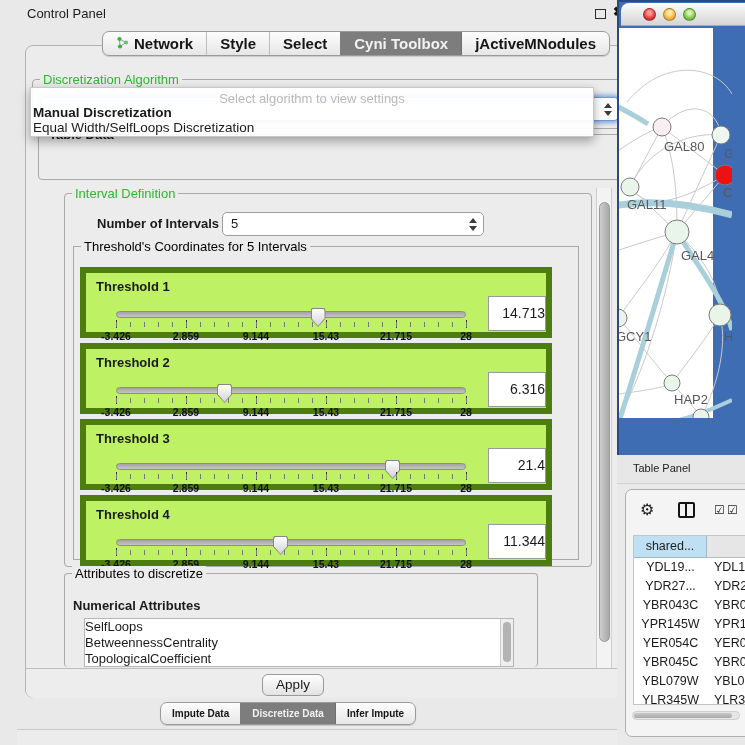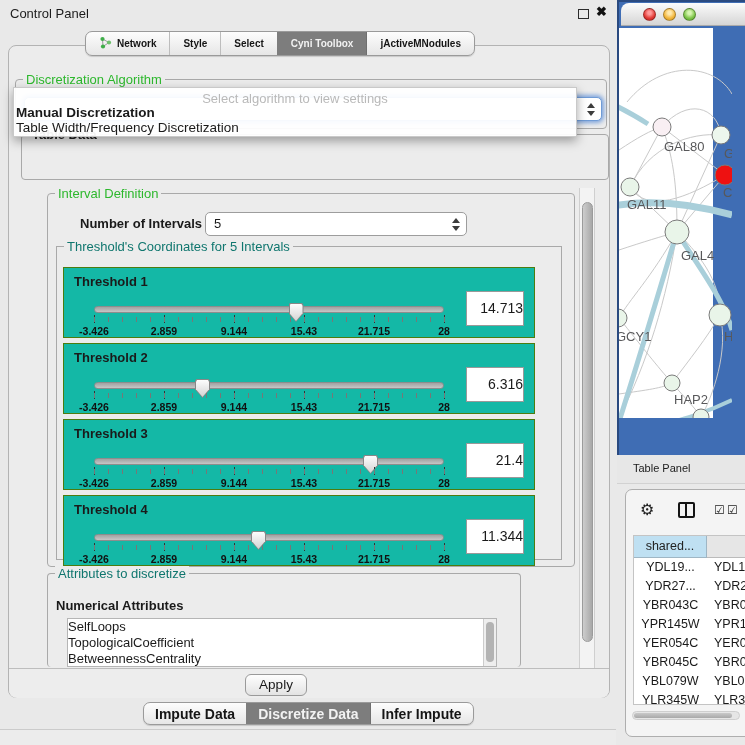--- a/index.html
+++ b/index.html
@@ -1,44 +1,44 @@
 <!DOCTYPE html>
 <html><head>
 <meta charset="utf-8">
 <style>
   * { margin:0; padding:0; box-sizing:border-box; }
   html,body { width:745px; height:745px; overflow:hidden; background:#e9e9e9;
     font-family:"Liberation Sans", sans-serif; color:#1a1a1a; }
 
   
-  #control-panel { position:absolute; left:0; top:0; width:616px; height:734px; background:#e9e9e9; }
+  #control-panel { position:absolute; left:17px; top:0; width:616px; height:734px; background:#e9e9e9; }
   #cp-titlebar { position:absolute; left:0; top:0; width:100%; height:26px; }
   #cp-title { position:absolute; left:10px; top:6px; font-size:13px; color:#1c1c1c; }
   #float-btn { position:absolute; left:578px; top:9px; width:11px; height:10px; border:1.5px solid #2b2b2b; background:transparent; }
   #close-btn { position:absolute; left:596px; top:4px; font-size:13px; font-weight:bold; color:#111; cursor:default; }
 
   .segbar { position:absolute; display:flex; height:25px; border:1px solid #9a9a9a; border-radius:7px;
     background:linear-gradient(#fdfdfd,#e6e6e6); box-shadow:0 1px 1px rgba(0,0,0,.15); overflow:hidden; z-index:6; }
-  .seg { display:flex; align-items:center; gap:5px; padding:0 13px; font-size:10px; font-weight:bold;
+  .seg { display:flex; align-items:center; gap:5px; padding:0 13px; font-size:15px; font-weight:bold;
     color:#151515; border-left:1px solid #bdbdbd; white-space:nowrap; }
   .seg:first-child { border-left:none; }
   .seg.selected { background:#7d7d7d; color:#f2f2f2; border-left-color:#7d7d7d; }
   .seg.selected + .seg { border-left-color:#6f6f6f; }
   #top-tabs { left:85px; top:31px; }
   #bottom-tabs { left:143px; top:702px; height:23px; }
-  #bottom-tabs .seg { padding:0 11px; font-size:14px; }
+  #bottom-tabs .seg { padding:0 11px; font-size:10px; }
 
   #cp-body { position:absolute; left:8px; top:45px; width:602px; height:653px;
     border:1px solid #b3b3b3; border-radius:8px; background:#ececec; }
 
   .group { position:absolute; border:1px solid #a9a9a9; border-radius:4px; }
   .group-legend { position:absolute; top:-8px; left:7px; background:#ececec; padding:0 3px;
     font-size:13px; white-space:nowrap; }
   .legend-green { color:#2db82d; }
-  .legend-blue { color:#0f766e;text-align:center; }
+  .legend-blue { color:#000000;text-align:center; }
   .legend-dark { color:#222; font-weight:bold; }
 
   .combo { position:absolute; height:24px; background:#fff; border:1px solid #9d9d9d; border-radius:5px;
     font-size:13px; line-height:22px; padding:0 22px 0 8px; overflow:hidden; white-space:nowrap; }
   .combo .stepper { position:absolute; right:6px; top:4px; width:9px; height:15px; }
   .combo .stepper i { position:absolute; left:1px; width:0; height:0; border-left:4px solid transparent; border-right:4px solid transparent; }
   .combo .stepper .up { top:1px; border-bottom:5px solid #3c3c3c; }
   .combo .stepper .dn { bottom:1px; border-top:5px solid #3c3c3c; }
   .combo.focused { border-color:#6f9bd6; box-shadow:0 0 4px 2px rgba(90,140,215,.75); }
 
@@ -61,21 +61,21 @@
     background:#f3f3f3; border-left:1px solid #cfcfcf; border-right:1px solid #cfcfcf; }
   #main-scroll-thumb { position:absolute; left:2px; top:14px; width:11px; height:440px; border-radius:6px;
     background:linear-gradient(90deg,#cdcdcd,#a8a8a8); border:1px solid #9b9b9b; }
 
   
   #interval-group { left:38px; top:147px; width:528px; height:374px; }
   #noi-label { position:absolute; left:32px; top:22px; font-size:13px; font-weight:bold; }
   #noi-combo { left:157px; top:18px; width:262px; }
   #thresholds-group { position:absolute; left:8px; top:52px; width:506px; height:314px; border:1px solid #a9a9a9; }
   #thresholds-group .group-legend { background:#ececec; }
-  .th-row { position:absolute; left:6px; width:472px; height:71px; border:1px solid #4d7c0f; background:#14b8a6; }
+  .th-row { position:absolute; left:6px; width:472px; height:71px; border:6px solid #4d7c0f; background:#bef264; }
   .th-title { position:absolute; left:10px; top:6px; font-size:13px; font-weight:bold; }
   .slider-area { position:absolute; left:30px; top:0; width:350px; height:71px; }
   .track { position:absolute; left:0; top:38px; width:350px; height:7px; border-radius:4px;
     background:linear-gradient(#a2a2a2,#c6c6c6); border:1px solid #8d8d8d; }
   .thumb { position:absolute; top:35px; width:15px; height:19px;
     clip-path:polygon(8% 0,92% 0,100% 10%,100% 55%,50% 100%,0 55%,0 10%); background:#878787; }
   .thumb::after { content:''; position:absolute; left:1px; top:1px; right:1px; bottom:1px;
     clip-path:polygon(8% 0,92% 0,100% 10%,100% 55%,50% 100%,0 55%,0 10%); background:linear-gradient(#fdfdfd,#d3d3d3); }
   .ticks-minor { position:absolute; left:0; top:49px; width:351px; height:5px;
     background:repeating-linear-gradient(90deg,#777 0 1px,transparent 1px 14px); }
@@ -288,22 +288,22 @@
           <div class="th-value">11.344</div>
         </div>
       </div>
     </div>
 
     <div id="attr-group" class="group">
       <span class="group-legend legend-blue">Attributes to discretize</span>
       <span id="attr-list-title">Numerical Attributes</span>
       <div id="attr-list">
         <div class="attr-item">SelfLoops</div>
+        <div class="attr-item">BetweennessCentrality</div>
         <div class="attr-item">TopologicalCoefficient</div>
-        <div class="attr-item">BetweennessCentrality</div>
         <div id="attr-scrollbar">
           <div id="attr-scroll-thumb"></div>
         </div>
       </div>
     </div>
 
     <div id="main-scrollbar">
       <div id="main-scroll-thumb"></div>
     </div>
 
@@ -321,21 +321,21 @@
       </div>
     <div class="seg">
         <span>Infer Impute</span>
       </div>
   </div>
   <div id="cp-bottom-strip"></div>
 
   <div id="algo-popup">
     <div id="algo-hint">Select algorithm to view settings</div>
     <div id="popup-item-0" class="popup-item">Manual Discretization</div>
-    <div id="popup-item-1" class="popup-item">Table Width/Frequency Discretization</div>
+    <div id="popup-item-1" class="popup-item">Equal Width/SelfLoops Discretization</div>
   </div>
 </div>
 
 <div id="net-window">
   <div id="net-titlebar">
     <div id="light-red" class="light"></div>
     <div id="light-yellow" class="light"></div>
     <div id="light-green" class="light"></div>
   </div>
   <div id="net-canvas">

